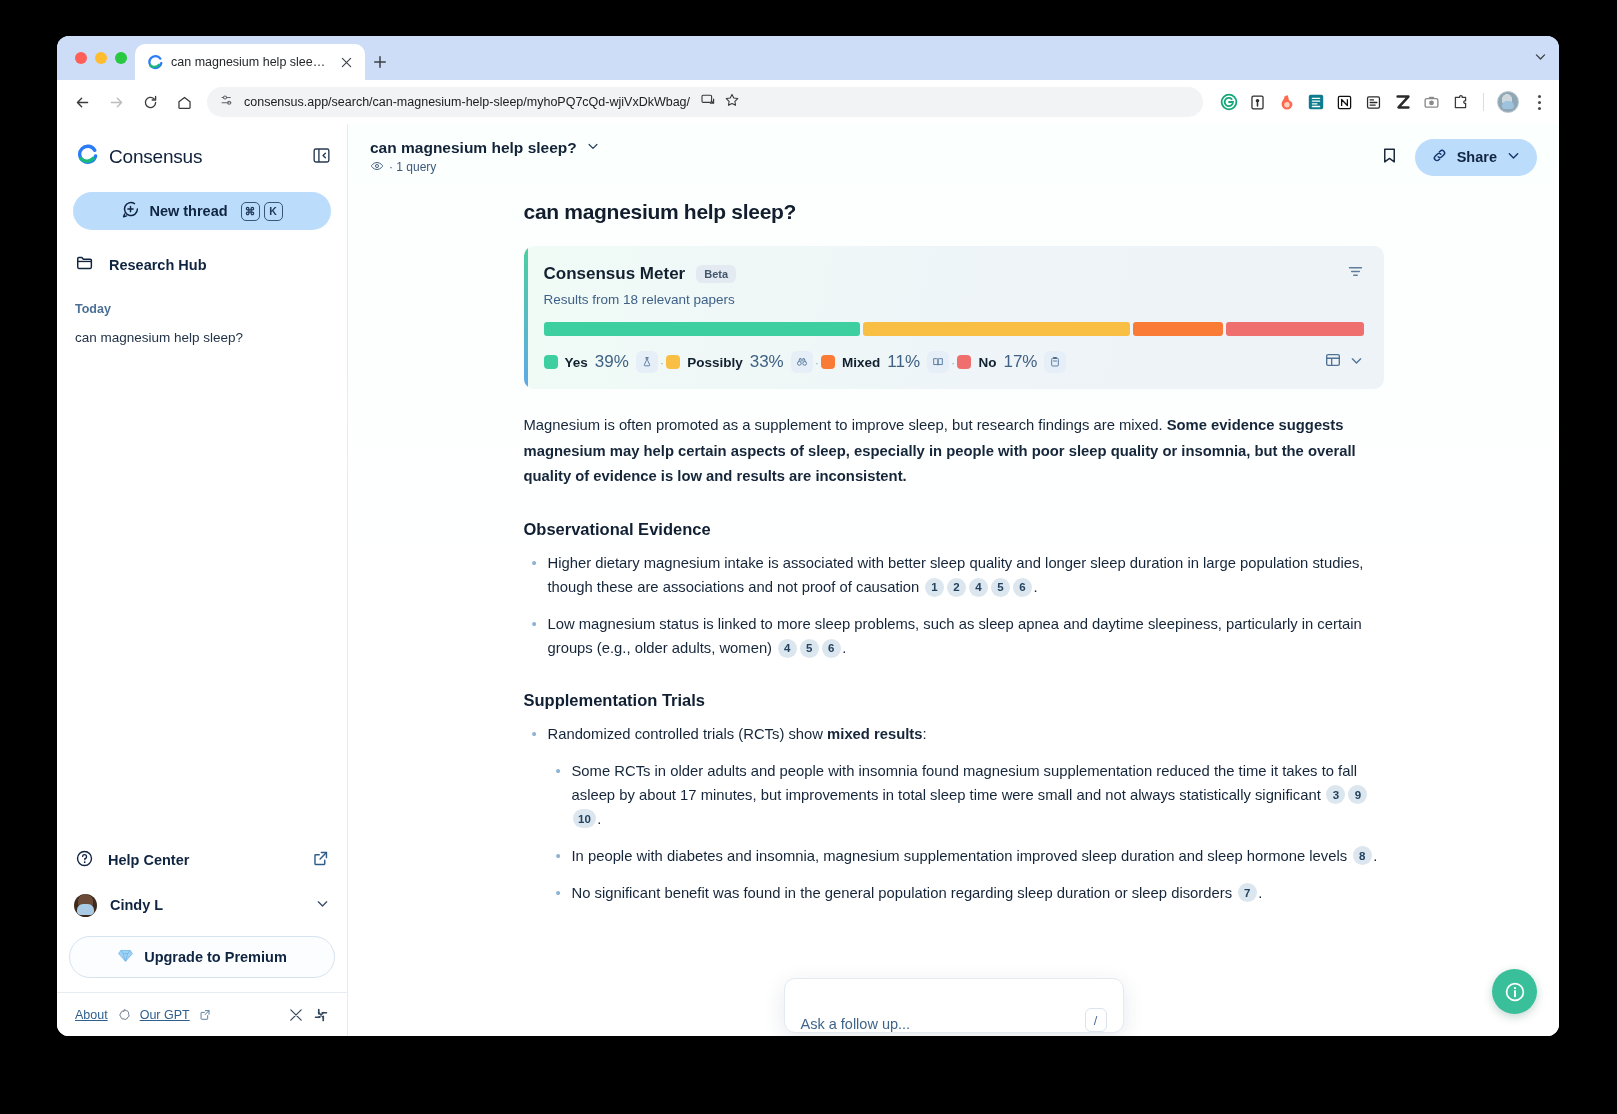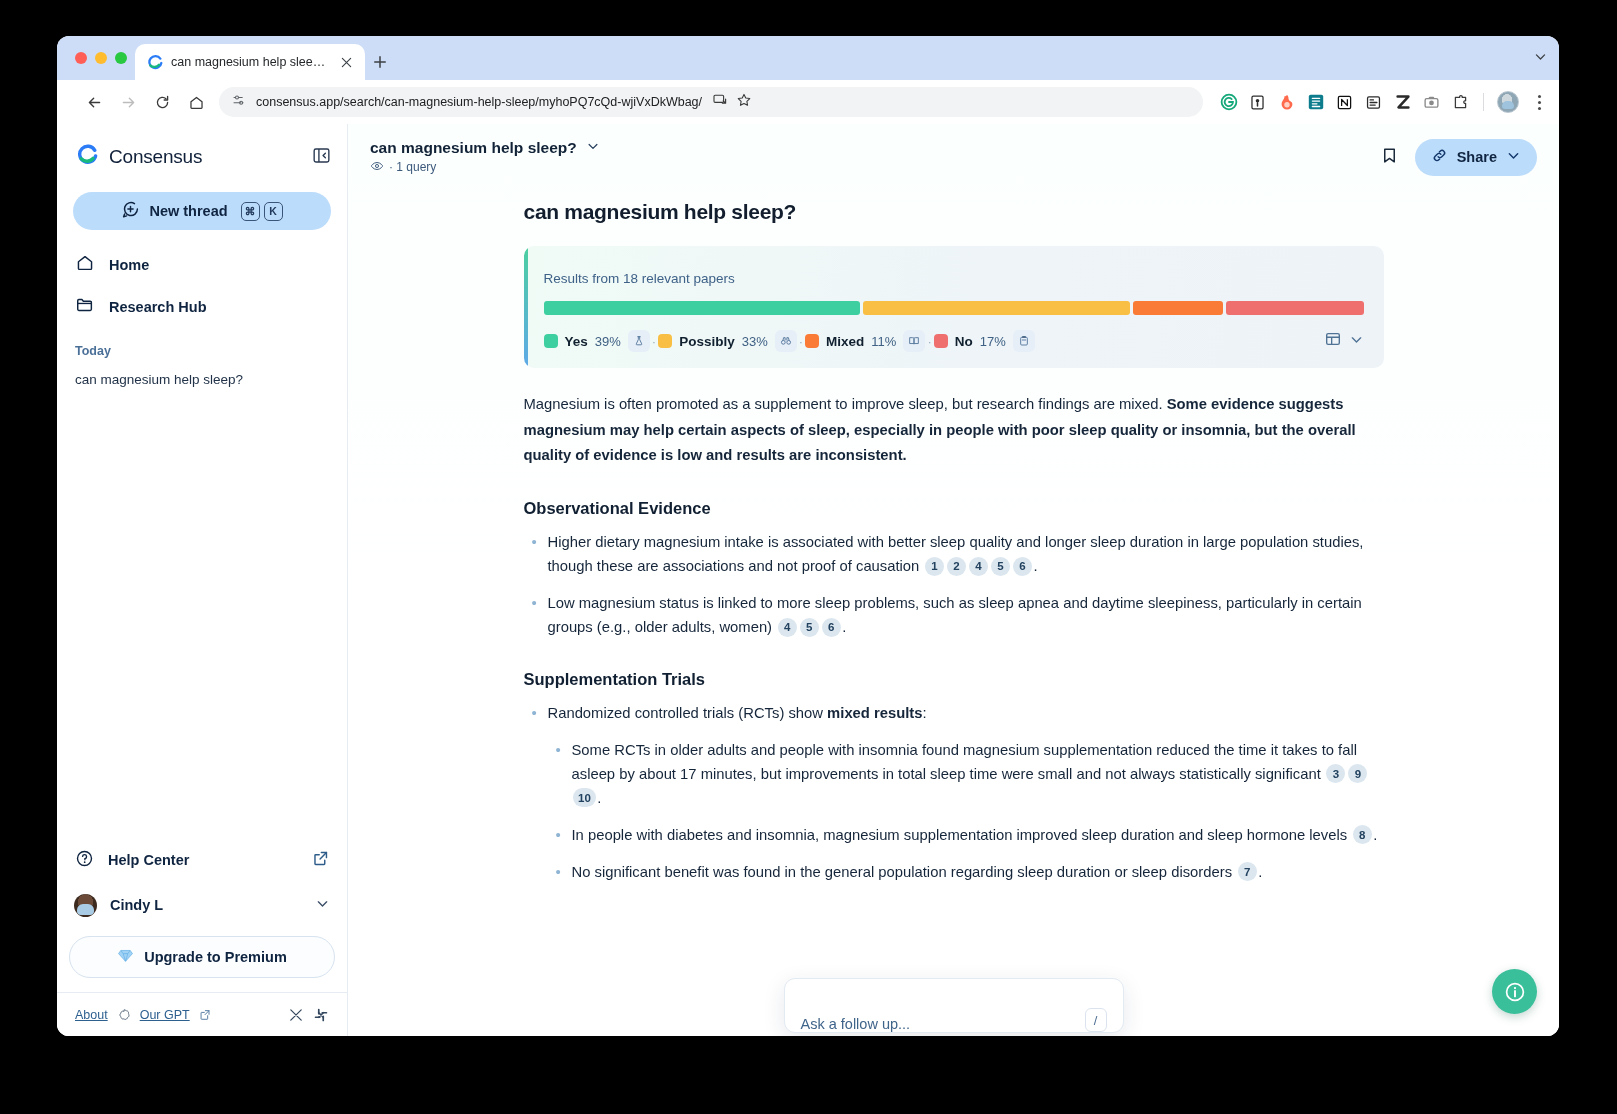--- a/index.html
+++ b/index.html
@@ -41,21 +41,21 @@
   }
   .tab-x { width: 18px; height: 18px; display: flex; align-items: center; justify-content: center;
            color: #4a4a4a; font-size: 14px; flex: 0 0 18px; }
   .newtab { width: 30px; height: 36px; display: flex; align-items: center; justify-content: center;
             color: #3c4043; font-size: 17px; }
   .tabstrip-right { margin-left: auto; display: flex; align-items: center; height: 44px; padding-right: 12px; }
   .chev-small { color: #444; font-size: 12px; }
 
   .omnibar {
     height: 44px; background: #fff; display: flex; align-items: center;
-    gap: 0; padding: 0 10px 0 20px;
+    gap: 0; padding: 0 10px 0 8px;
   }
   .navbtn { width: 34px; height: 34px; display: flex; align-items: center; justify-content: center;
             color: #3a3a3a; }
   .navbtn.dim { color: #bcbcbc; }
   .urlbox {
     flex: 1; height: 30px; background: #f1f3f4; border-radius: 16px;
     display: flex; align-items: center; gap: 10px; padding: 0 12px; margin: 0 6px;
     min-width: 0;
   }
   .urltext { font-size: 12.5px; color: #202124; white-space: nowrap; overflow: hidden; text-overflow: ellipsis; }
@@ -161,21 +161,21 @@
   .meter-title { font-size: 17px; font-weight: 700; color: #12202f; }
   .beta { font-size: 11px; color: #43566c; background: #e3eaf1; border-radius: 6px; padding: 3px 8px; font-weight: 600; }
   .meter-filter { margin-left: auto; color: #5f7c98; cursor: pointer; }
   .meter-sub { font-size: 13.5px; color: #3e6188; margin-top: 8px; }
   .bar { display: flex; gap: 3px; margin-top: 15px; height: 14px; }
   .bar i { display: block; border-radius: 3px; }
   .legend { display: flex; align-items: center; margin-top: 15px; }
   .lg { display: flex; align-items: center; gap: 7px; }
   .sw { width: 14px; height: 14px; border-radius: 4px; display: block; }
   .lg-name { font-size: 13.5px; font-weight: 700; color: #10202f; }
-  .lg-pct { font-size: 13px; color: #3f6184; text-align: center; }
+  .lg-pct { font-size: 17px; color: #3f6184; text-align: center; }
   .lg-ic { width: 22px; height: 22px; border-radius: 6px; background: #e6eef8;
            display: flex; align-items: center; justify-content: center; color: #4a6f96; }
   .lg-dot { color: #9bb0c4; font-size: 13px; padding: 0 2px; }
   .legend-right { margin-left: auto; display: flex; align-items: center; gap: 7px; color: #4f7295; cursor: pointer; }
 
   .para { font-size: 14.8px; line-height: 1.73; color: #16263a; margin-top: 24px; }
   .para b { font-weight: 700; }
   .h2 { font-size: 16.5px; font-weight: 700; color: #101f31; margin-top: 30px; }
   ul.bl { list-style: none; }
   ul.bl > li { position: relative; padding-left: 24px; font-size: 14.8px; line-height: 1.62; color: #16263a; margin-top: 13px; }
@@ -389,28 +389,20 @@
             <span>⌘</span>
             <span>K</span>
           </span>
         </div>
       </div>
 
       <div class="navlist">
         <div class="navitem">
           <span>
             <svg viewBox="0 0 22 22" width="20" height="20">
-                <path d="M3.8 9.6L11 4l7.2 5.6V17a1 1 0 0 1-1 1H4.8a1 1 0 0 1-1-1z" fill="none" stroke="#0f2440" stroke-width="1.6" stroke-linejoin="round"></path>
-              </svg>
-          </span>
-          <span class="navitem-label">Home</span>
-        </div>
-        <div class="navitem">
-          <span>
-            <svg viewBox="0 0 22 22" width="20" height="20">
                 <path d="M3 6.2a1.2 1.2 0 0 1 1.2-1.2h3.4l1.6 1.9h7.6A1.2 1.2 0 0 1 18 8.1v7.7a1.2 1.2 0 0 1-1.2 1.2H4.2A1.2 1.2 0 0 1 3 15.8z" fill="none" stroke="#0f2440" stroke-width="1.6" stroke-linejoin="round"></path>
                 <path d="M3 9.3h15" stroke="#0f2440" stroke-width="1.5"></path>
               </svg>
           </span>
           <span class="navitem-label">Research Hub</span>
         </div>
       </div>
 
       <div class="sec-title">Today</div>
       <div class="thread">can magnesium help sleep?</div>
@@ -531,20 +523,29 @@
           </div>
         </div>
       </div>
 
       <div class="scroll">
         <div class="content">
 
           <div class="q-title">can magnesium help sleep?</div>
 
           <section class="meter">
+            <div class="meter-head">
+              <span class="meter-title">Consensus Meter</span>
+              <span class="beta">Beta</span>
+              <span class="meter-filter">
+                <svg viewBox="0 0 20 20" width="17" height="17">
+                    <path d="M3 5.5h14M5.5 10h9M8 14.5h4" stroke="#5f7c98" stroke-width="1.8" stroke-linecap="round"></path>
+                  </svg>
+              </span>
+            </div>
             <div class="meter-sub">Results from 18 relevant papers</div>
 
             <div class="bar">
               <i style="flex: 39 1 0%; background: rgb(62, 207, 160);"></i>
               <i style="flex: 33 1 0%; background: rgb(249, 191, 69);"></i>
               <i style="flex: 11 1 0%; background: rgb(249, 123, 54);"></i>
               <i style="flex: 17 1 0%; background: rgb(239, 111, 111);"></i>
             </div>
 
             <div class="legend">

